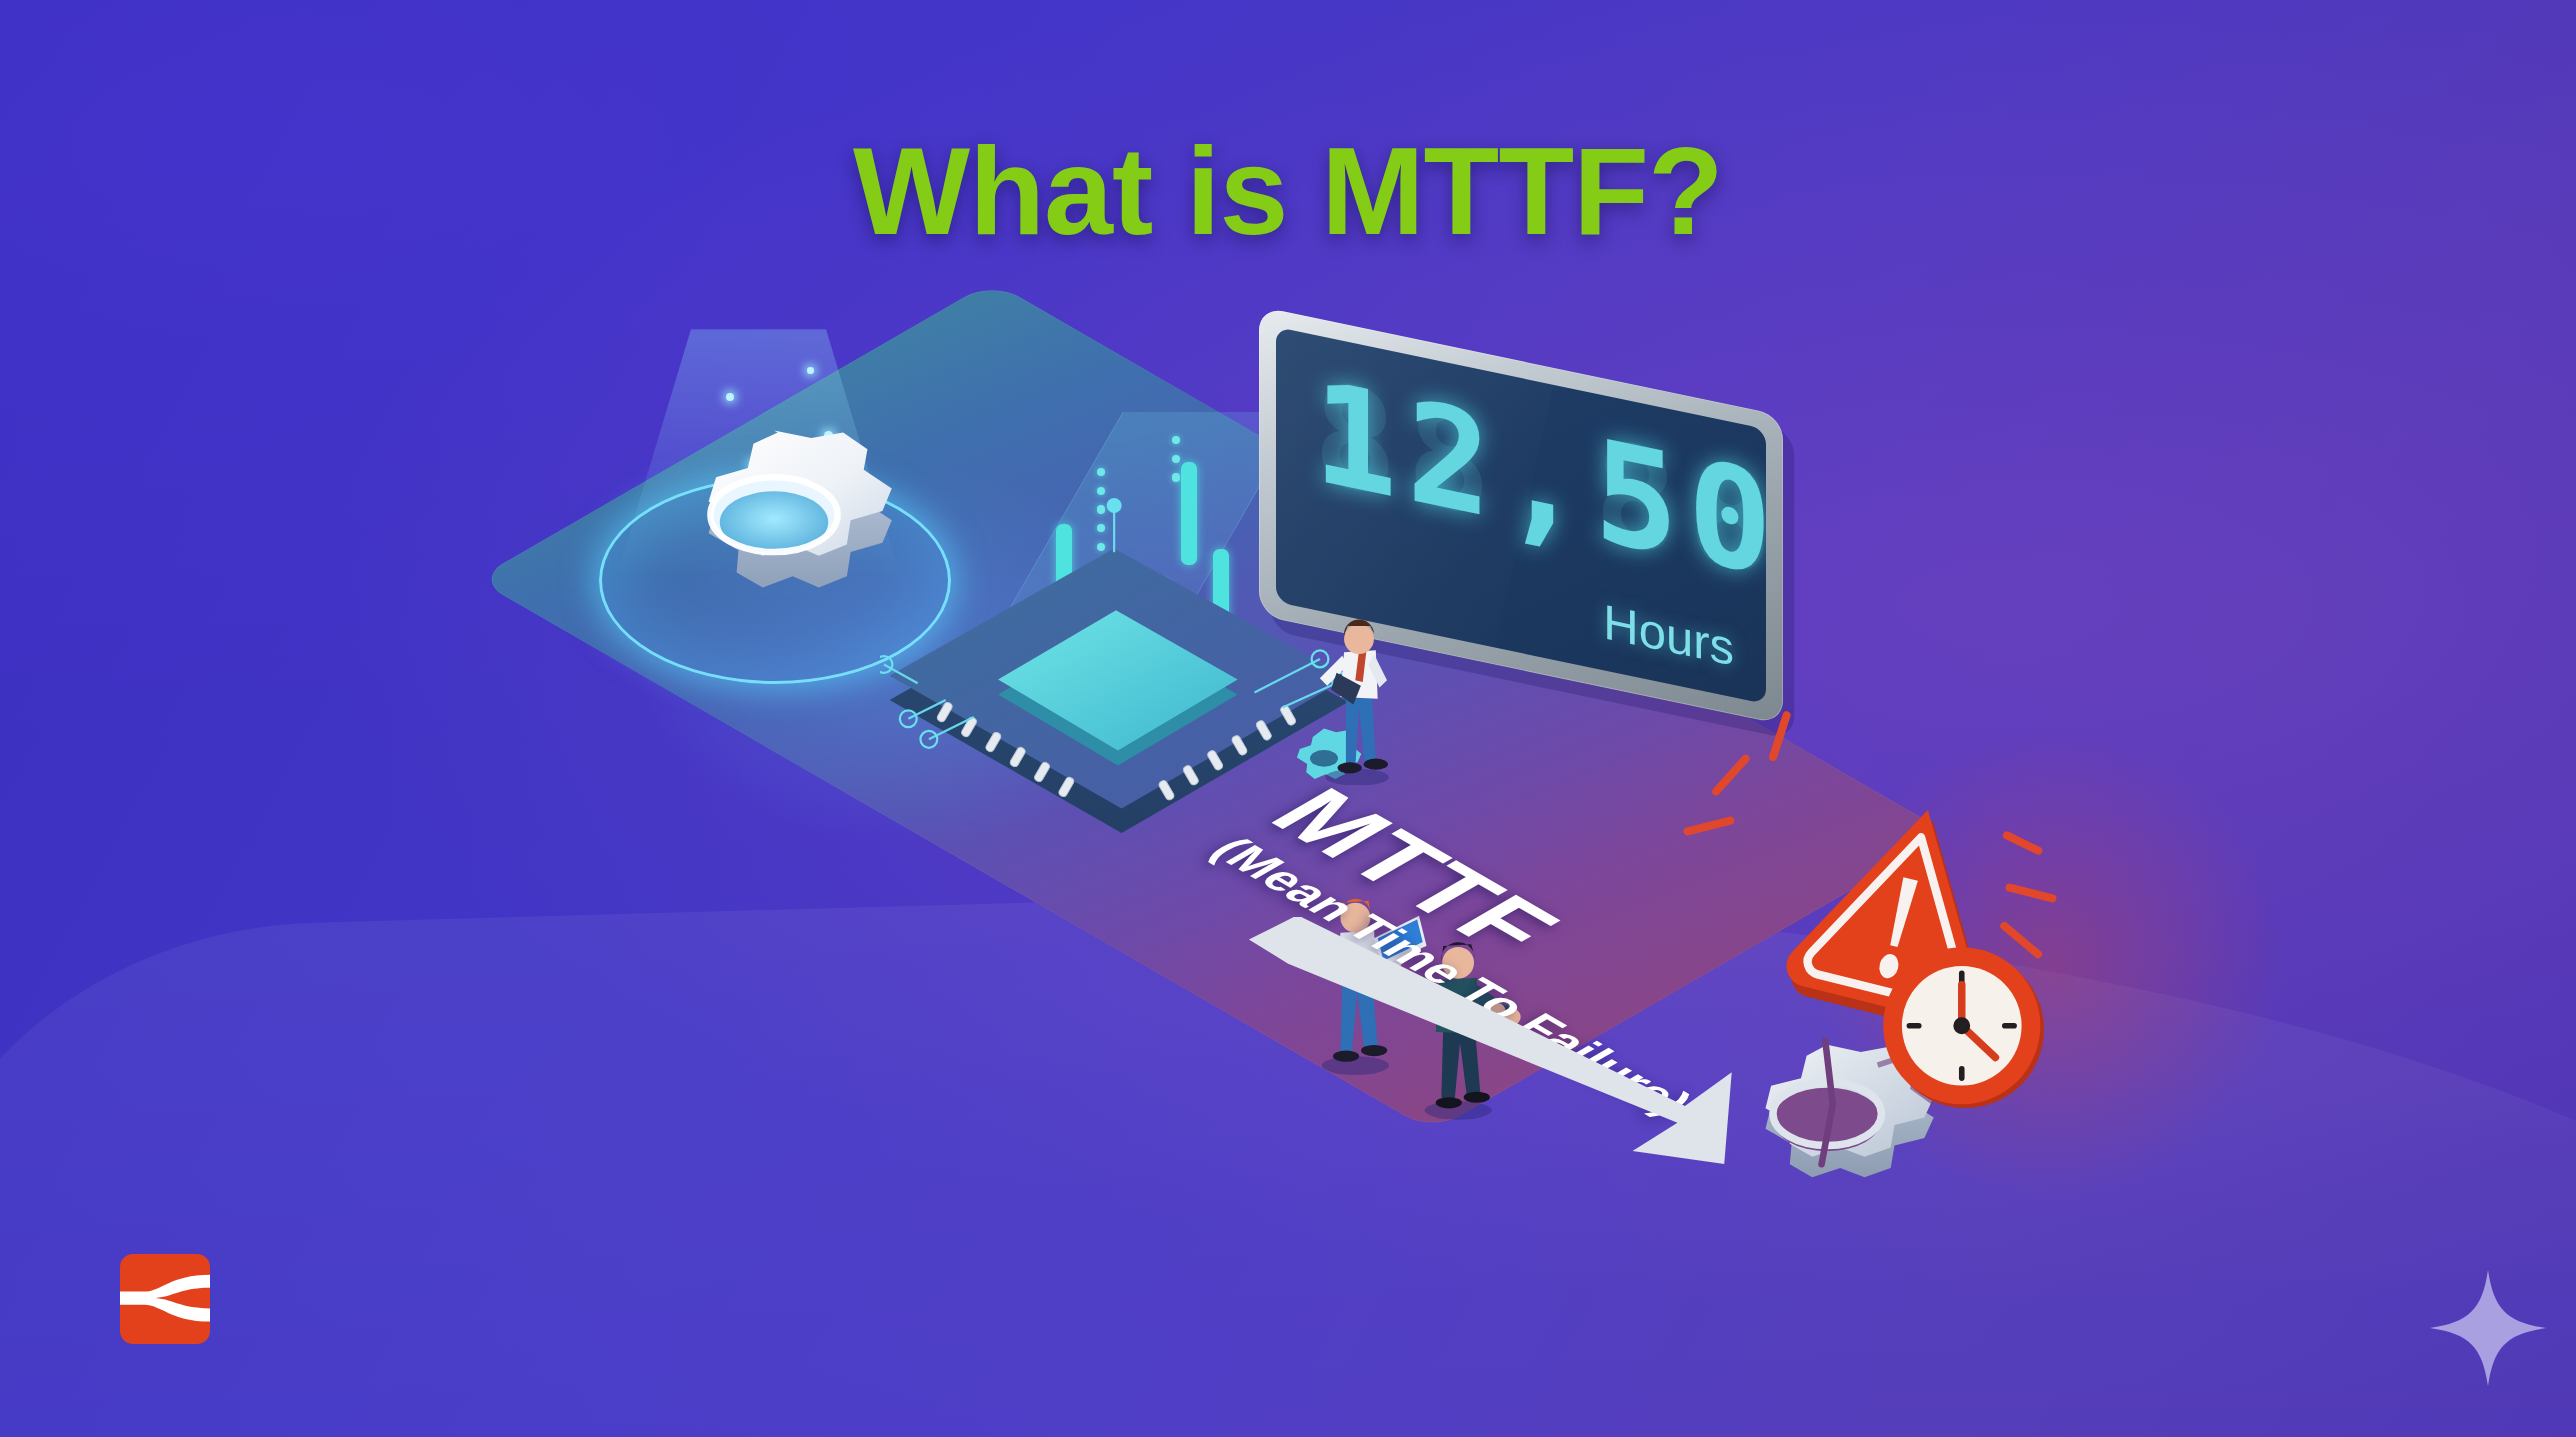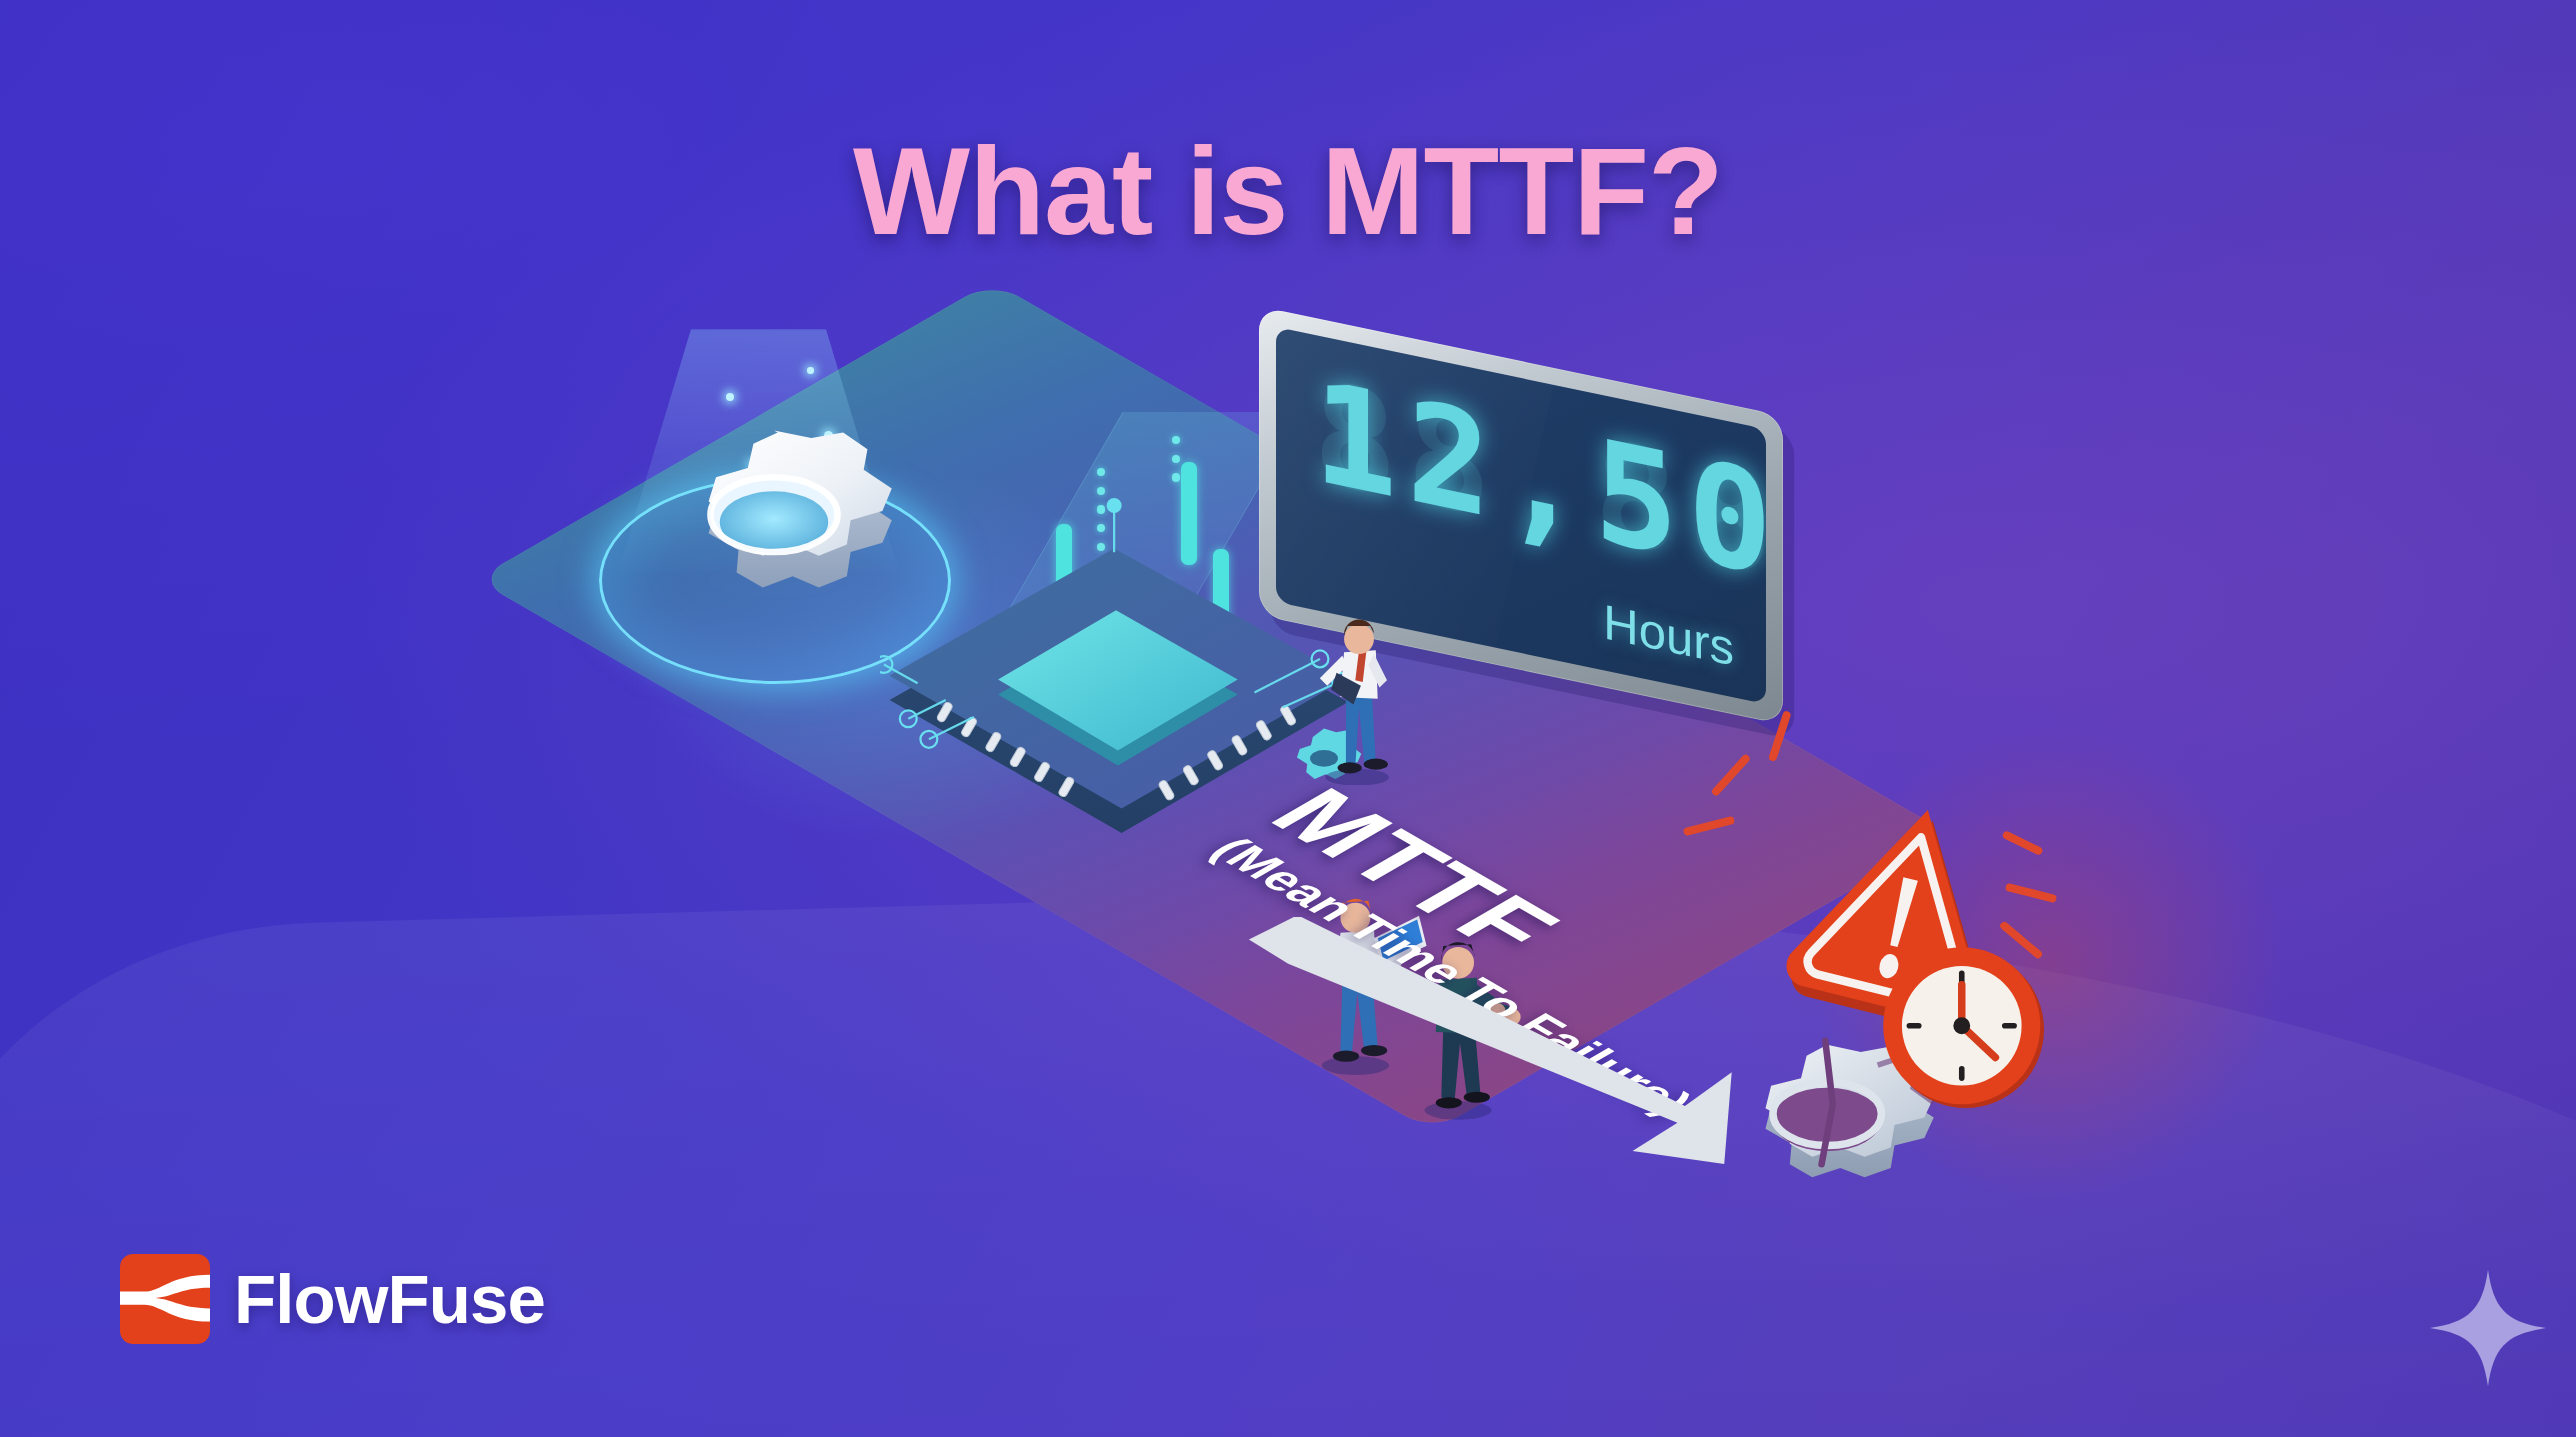--- a/index.html
+++ b/index.html
@@ -24,21 +24,21 @@
     transform:rotate(-1.6deg);
   }
   #bg-glow-red{
     position:absolute;left:1807px;top:721px;width:487px;height:487px;
     background:radial-gradient(circle,rgba(226,70,48,.30) 0%,rgba(226,70,48,0) 68%);
   }
 
   
   #title{
     position:absolute;left:0;right:0;top:120px;text-align:center;
-    font-size:124px;font-weight:700;letter-spacing:-0.9px;color:#f9a8d4;
+    font-size:124px;font-weight:700;letter-spacing:-0.9px;color:#84cc16;
     text-shadow:0 5.6px 17px rgba(20,10,70,.45);
   }
 
   
   #stage{position:absolute;left:0;top:0;width:2576px;height:1438px;}
 
   
   .slab{
     position:absolute;
     transform-origin:0 0;
@@ -446,19 +446,18 @@
 
 </div>
 
 <div id="logo">
   <div id="logo-mark">
     <svg viewBox="0 0 96 96" style="width:100%;height:100%">
       <path fill="#ffffff" d="M0 40 L26 40 C44 40 54 22 96 22 L96 36 C62 36 56 47 34 47 L0 47 Z"></path>
       <path fill="#ffffff" d="M0 47 L34 47 C56 47 62 58 96 58 L96 72 C54 72 44 54 26 54 L0 54 Z"></path>
     </svg>
   </div>
-  <div id="logo-text">FlowFuse</div>
 </div>
 
 <svg id="sparkle" viewBox="0 0 132 132">
   <path fill="#a8a0e0" d="M66 4 C72 46 86 60 128 66 C86 72 72 86 66 128 C60 86 46 72 4 66 C46 60 60 46 66 4 Z"></path>
 </svg>
 
 
 </body></html>

